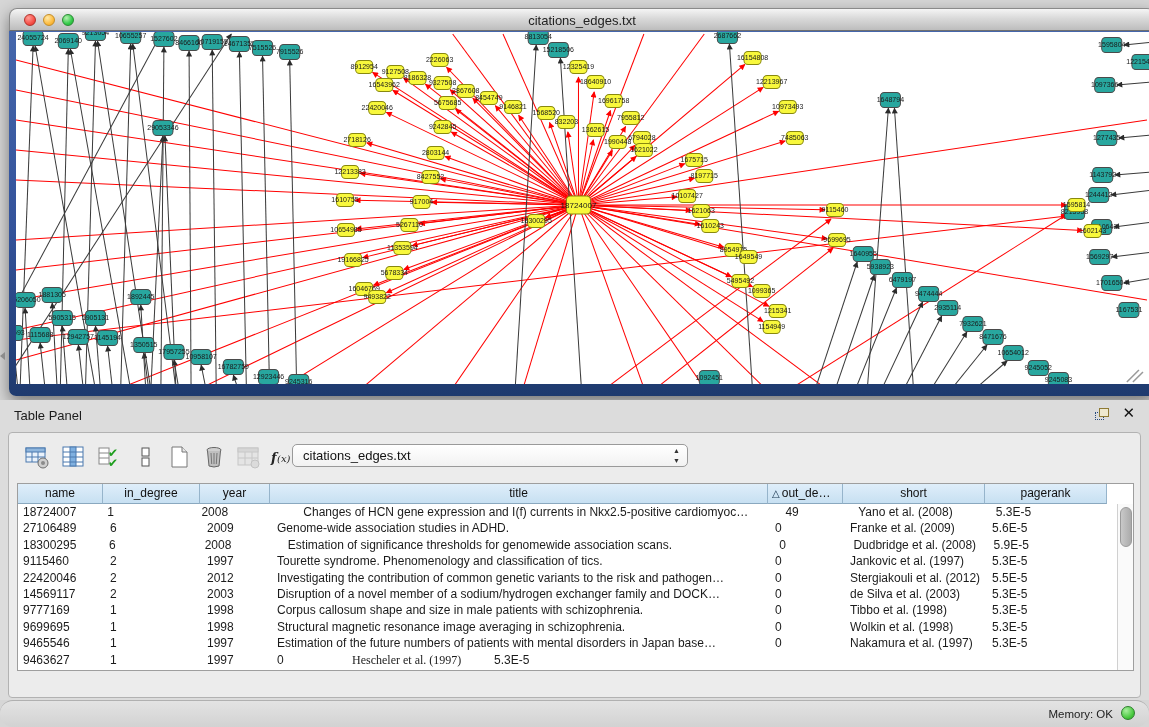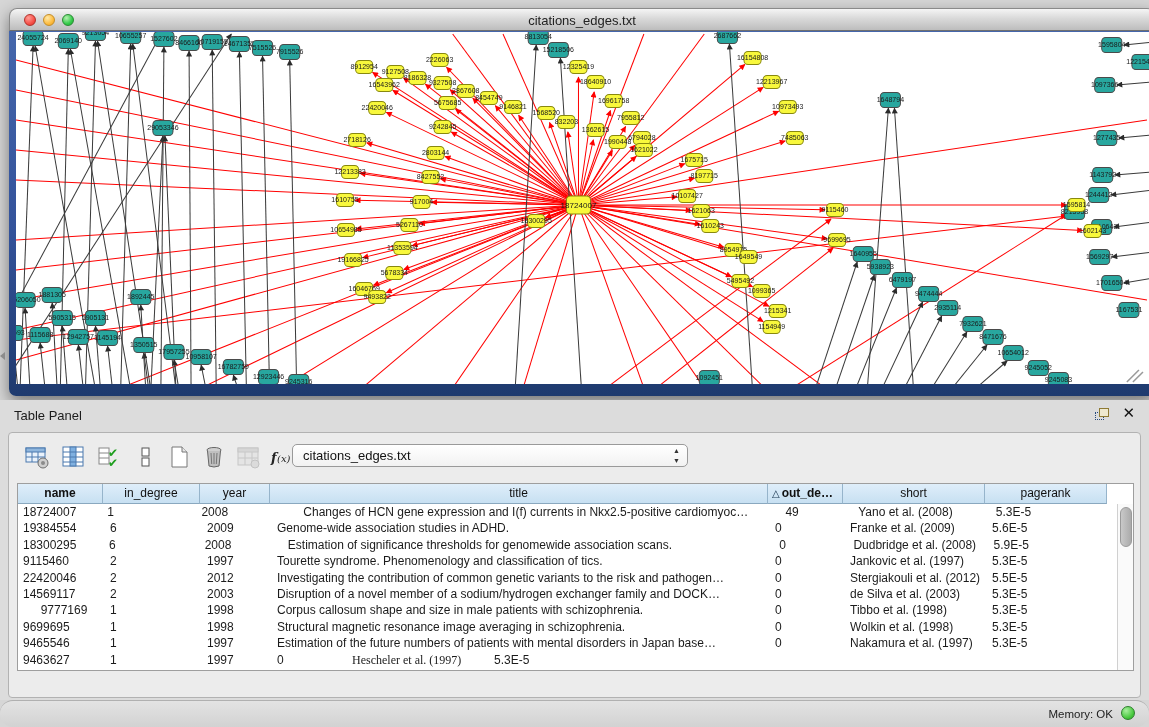--- a/index.html
+++ b/index.html
@@ -551,40 +551,40 @@
           </svg>
         </span>
       <div class="dropdown">
         <span class="val">citations_edges.txt</span>
         <span class="arrows">▲<br>▼</span>
       </div>
     </div>
 
     <div class="tbl-wrap">
       <div class="tbl-head" id="tbl-head">
-          <div class="th" style="width: 85px; font-weight: bold;">name</div>
+          <div class="th" style="width: 85px;">name</div>
           <div class="th" style="width: 97px;">in_degree</div>
           <div class="th" style="width: 70px;">year</div>
           <div class="th" style="width: 498px;">title</div>
-          <div class="th sorted" style="width: 75px; font-weight: bold;"><span class="tri">△</span>out_de…</div>
+          <div class="th sorted" style="width: 75px;"><span class="tri">△</span>out_de…</div>
           <div class="th" style="width: 142px;">short</div>
           <div class="th" style="width: 122px;">pagerank</div>
         </div>
       <div class="tbl-body" id="tbl-body">
           <div class="tr">
             <div class="td" style="width: 87px;">18724007</div>
             <div class="td" style="width: 97px;">1</div>
             <div class="td" style="width: 70px;">2008</div>
             <div class="td" style="width: 498px; margin-left: 34px;">Changes of HCN gene expression and I(f) currents in Nkx2.5-positive cardiomyoc…</div>
             <div class="td" style="width: 75px;">49</div>
             <div class="td" style="width: 142px;">Yano et al. (2008)</div>
             <div class="td" style="width: 122px;">5.3E-5</div>
           </div>
           <div class="tr">
-            <div class="td" style="width: 87px;">19384554</div>
+            <div class="td" style="width: 87px;">27106489</div>
             <div class="td" style="width: 97px;">6</div>
             <div class="td" style="width: 70px;">2009</div>
             <div class="td" style="width: 498px;">Genome-wide association studies in ADHD.</div>
             <div class="td" style="width: 75px;">0</div>
             <div class="td" style="width: 142px;">Franke et al. (2009)</div>
             <div class="td" style="width: 122px;">5.6E-5</div>
           </div>
           <div class="tr">
             <div class="td" style="width: 87px;">18300295</div>
             <div class="td" style="width: 97px;">6</div>
@@ -615,21 +615,21 @@
           <div class="tr">
             <div class="td" style="width: 87px;">14569117</div>
             <div class="td" style="width: 97px;">2</div>
             <div class="td" style="width: 70px;">2003</div>
             <div class="td" style="width: 498px;">Disruption of a novel member of a sodium/hydrogen exchanger family and DOCK…</div>
             <div class="td" style="width: 75px;">0</div>
             <div class="td" style="width: 142px;">de Silva et al. (2003)</div>
             <div class="td" style="width: 122px;">5.3E-5</div>
           </div>
           <div class="tr">
-            <div class="td" style="width: 87px; text-align: center;">9777169</div>
+            <div class="td" style="width: 87px;">9777169</div>
             <div class="td" style="width: 97px;">1</div>
             <div class="td" style="width: 70px;">1998</div>
             <div class="td" style="width: 498px;">Corpus callosum shape and size in male patients with schizophrenia.</div>
             <div class="td" style="width: 75px;">0</div>
             <div class="td" style="width: 142px;">Tibbo et al. (1998)</div>
             <div class="td" style="width: 122px;">5.3E-5</div>
           </div>
           <div class="tr">
             <div class="td" style="width: 87px;">9699695</div>
             <div class="td" style="width: 97px;">1</div>

